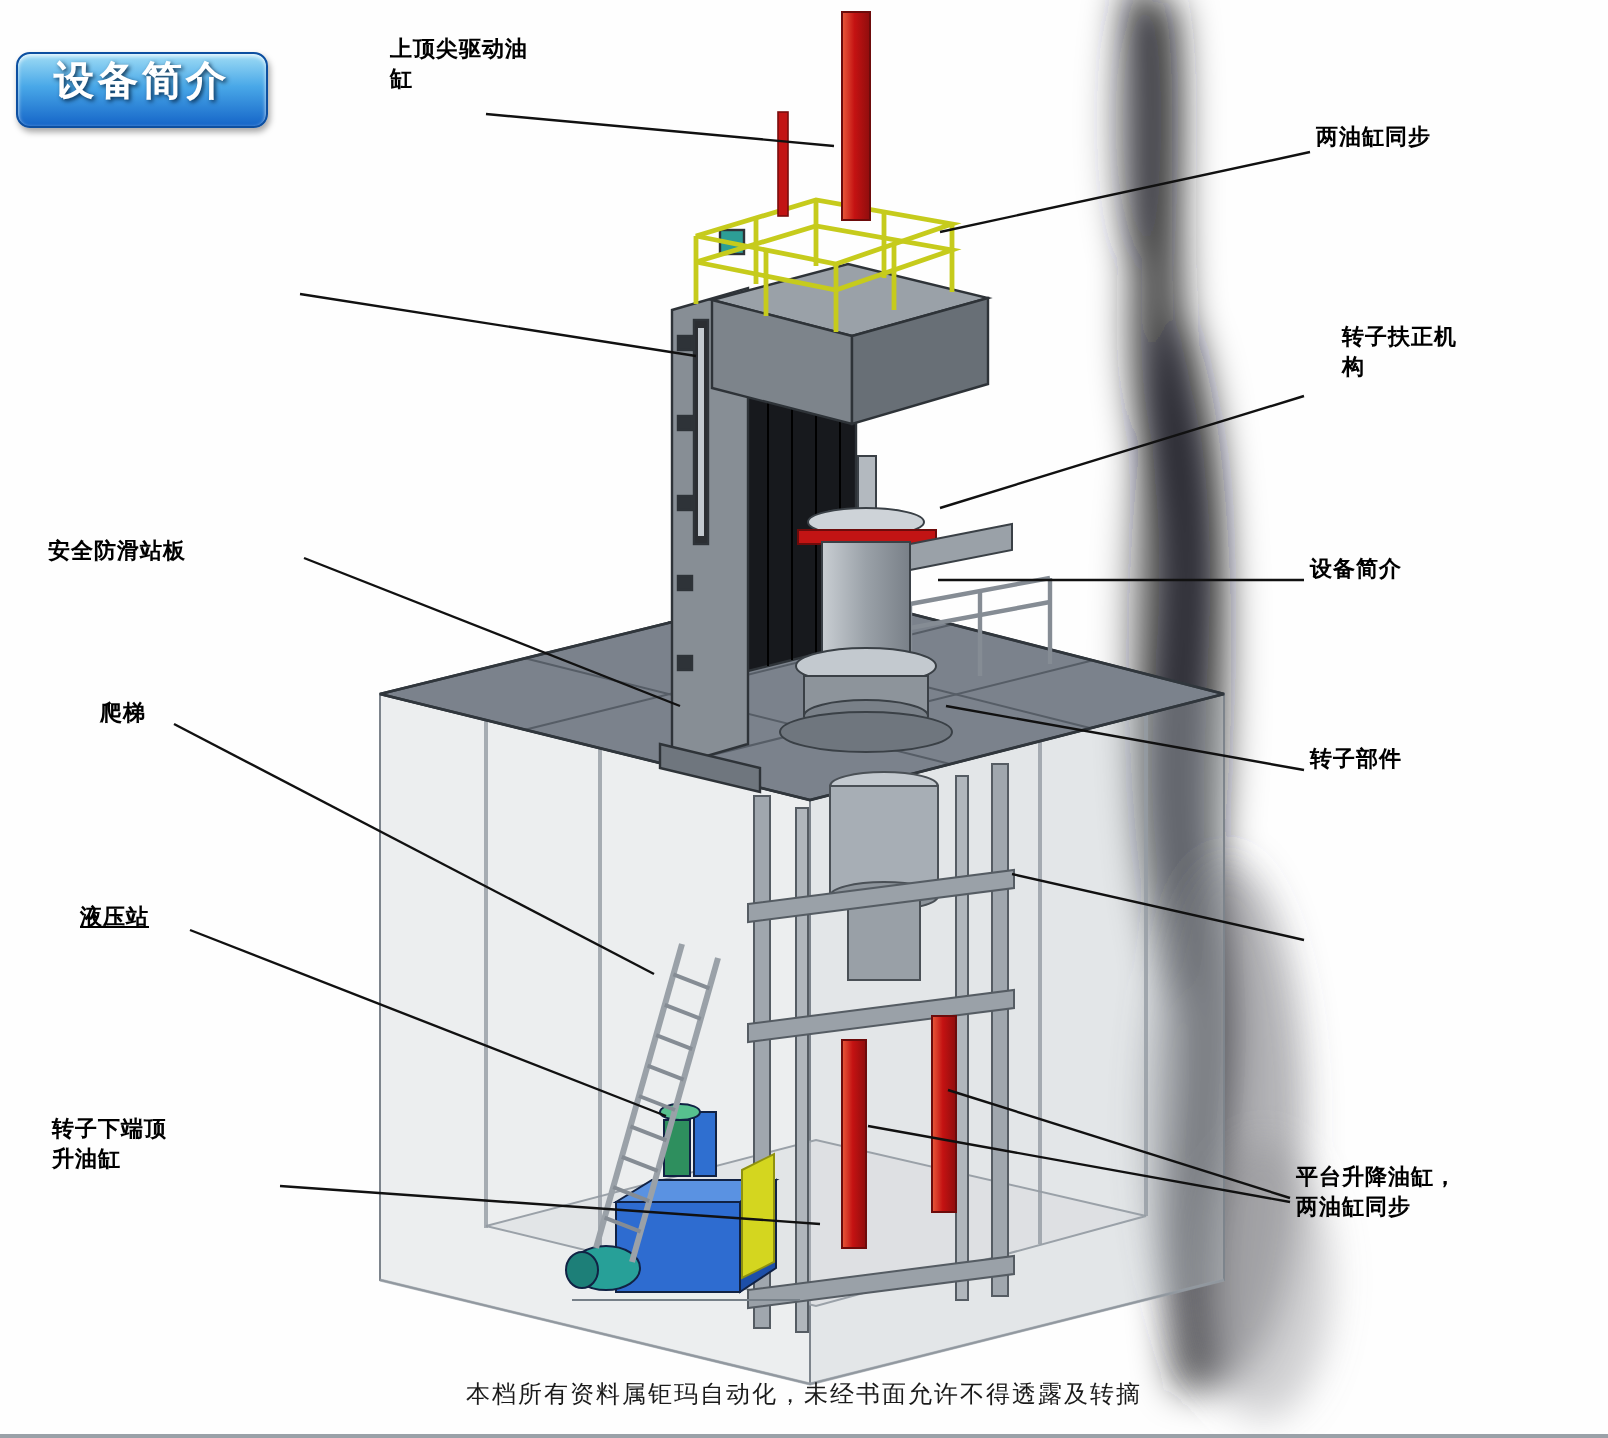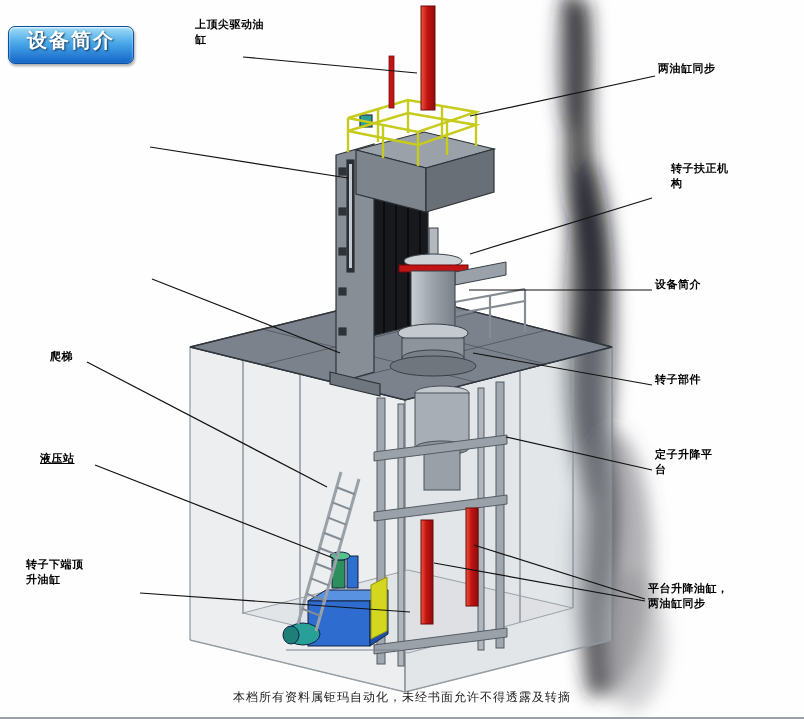--- a/index.html
+++ b/index.html
@@ -211,23 +211,23 @@
     </g>
   </svg>
 
   <div class="badge">
     <span>设备简介</span>
   </div>
 
   <div class="callout" style="left:195px; top:18px; width:6.5em;">上顶尖驱动油缸</div>
   <div class="callout nowrap" style="left:658px; top:62px;">两油缸同步</div>
   <div class="callout" style="left:671px; top:162px; width:5.5em;">转子扶正机构</div>
+  <div class="callout nowrap" style="left:24px; top:269px;">安全防滑站板</div>
   <div class="callout nowrap" style="left:655px; top:278px;">设备简介</div>
   <div class="callout nowrap" style="left:50px; top:350px;">爬梯</div>
   <div class="callout nowrap" style="left:655px; top:373px;">转子部件</div>
   <div class="callout nowrap" style="left:40px; top:452px;text-decoration:underline;">液压站</div>
-  <div class="callout" style="left:655px; top:448px; width:5.5em;">定子升降平台</div>
   <div class="callout" style="left:26px; top:558px; width:5.5em;">转子下端顶升油缸</div>
   <div class="callout" style="left:648px; top:582px; width:7.5em;">平台升降油缸，两油缸同步</div>
 
   <div class="footer">本档所有资料属钜玛自动化，未经书面允许不得透露及转摘</div>
 
 </div>
 
 </body></html>

